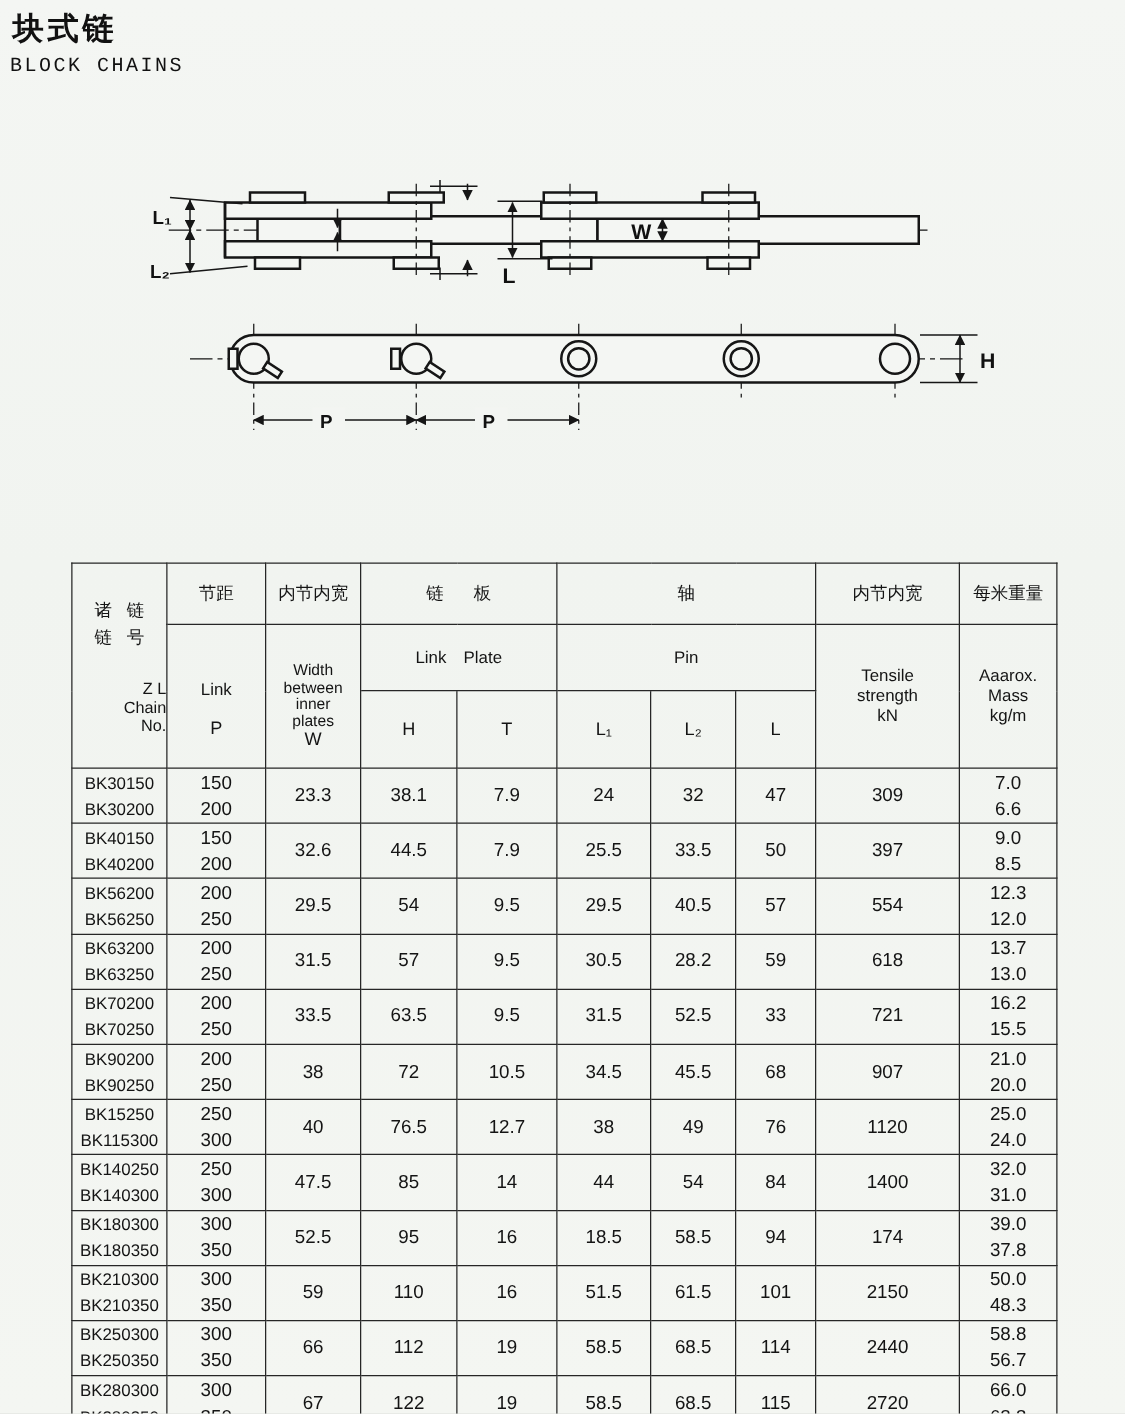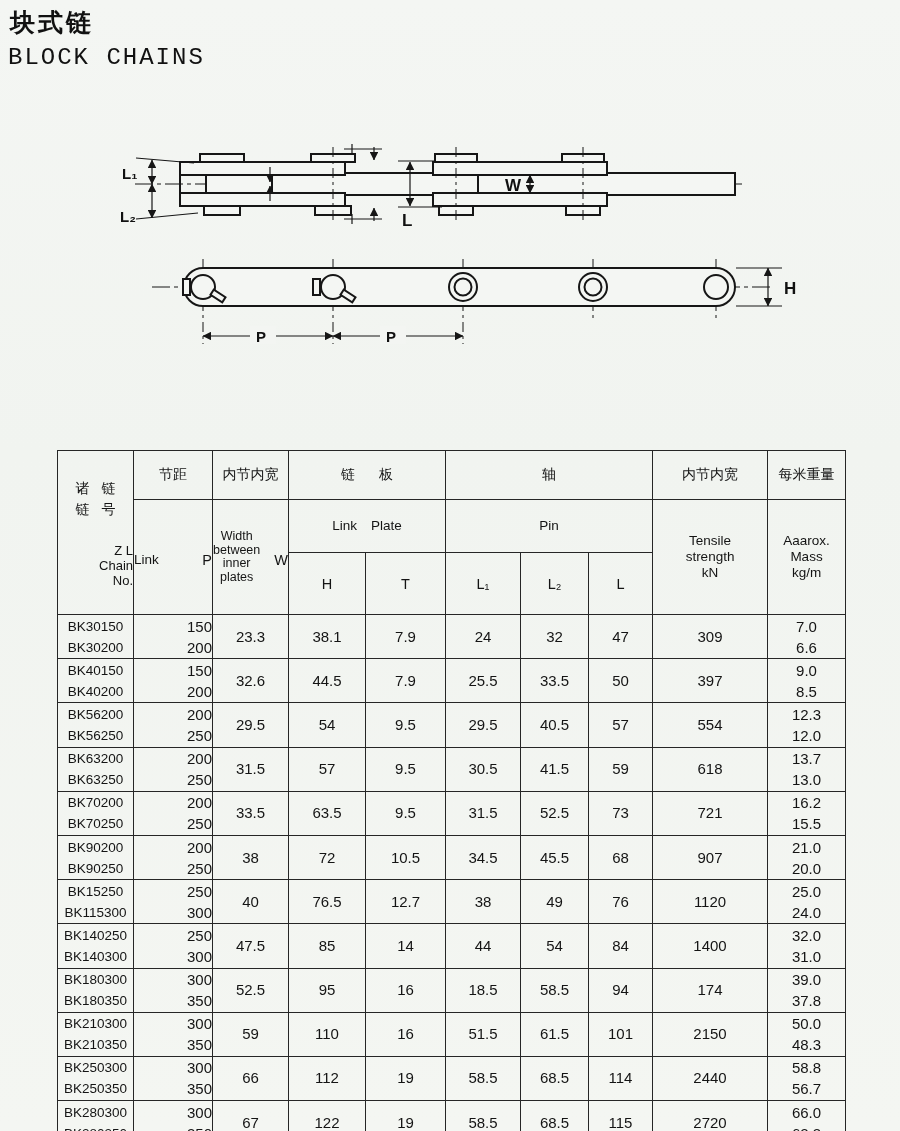--- a/index.html
+++ b/index.html
@@ -2,21 +2,21 @@
 <html><head>
 <meta charset="utf-8">
 <style>
   html,body{margin:0;padding:0;background:#d8dad7;}
   .page{
     position:relative;width:900px;height:1131px;margin:0 auto;
     background:linear-gradient(180deg,#f4f6f3 0%,#f1f4f0 40%,#f4f6f2 100%);
     font-family:"Liberation Sans","DejaVu Sans",sans-serif;color:#111;overflow:hidden;
   }
   .title-zh{position:absolute;left:10px;top:6px;font-size:25px;font-weight:bold;letter-spacing:3px;}
-  .title-en{position:absolute;left:8px;top:44px;font-size:24px;font-family:"Liberation Mono","DejaVu Sans Mono",monospace;letter-spacing:2px;}
+  .title-en{position:absolute;left:8px;top:44px;font-size:16px;font-family:"Liberation Mono","DejaVu Sans Mono",monospace;letter-spacing:2px;}
 
   svg.diagram{position:absolute;left:0;top:122px;width:900px;height:245px;}
   .obj{fill:none;stroke:#161616;stroke-width:2;}
   .objf{fill:#f4f6f3;stroke:#161616;stroke-width:2;}
   .dim{stroke:#161616;stroke-width:1.2;fill:none;}
   .cl{stroke:#161616;stroke-width:1;fill:none;stroke-dasharray:18 4 4 4;}
   .cl2{stroke:#161616;stroke-width:1;fill:none;stroke-dasharray:10 4 3 4;}
   .arr2{marker-start:url(#ah);marker-end:url(#ah);}
   .arrE{marker-end:url(#ah);}
   text.dlabel{font-family:"Liberation Sans","DejaVu Sans",sans-serif;font-weight:bold;font-size:15px;fill:#111;}
@@ -30,28 +30,28 @@
     border:1.5px solid #262626;font-weight:normal;text-align:center;
     vertical-align:middle;white-space:pre-line;padding:0;color:#141414;
   }
   .hr1 th{height:48px;font-size:14px;}
   .zh{word-spacing:6px;}
   .zh-wide{word-spacing:20px;}
   .hr2 th{font-size:13.5px;height:36px;line-height:16px;}
   .hr3 th{height:42px;font-size:14.5px;}
   .chain-th .zh-block{font-size:14px;line-height:21px;margin-bottom:7px;word-spacing:8px;}
   .chain-th .en-block{font-size:13px;line-height:15px;text-align:right;}
-  .stack{display:flex;flex-direction:row;justify-content:space-between;align-items:center;height:82px;box-sizing:border-box;padding:12px 0 7px;}
+  .stack{display:flex;flex-direction:column;justify-content:space-between;align-items:center;height:82px;box-sizing:border-box;padding:12px 0 7px;}
   .stack .mid{margin:auto 0;}
   .stack .small{font-size:12.5px;line-height:13.5px;margin:2px 0 auto;}
   .stack .sym{font-size:14.5px;}
   .wsp{word-spacing:10px;}
   tbody td{height:43.2px;font-size:15px;line-height:20px;}
   tbody td.c0{font-size:13.5px;line-height:21px;text-align:center;}
-  tbody td.c1{line-height:21px;text-align:right;}
+  tbody td.c1{line-height:21px;}
   tbody td.c9{line-height:21px;}
 </style>
 </head>
 <body>
 
 <div class="page">
 
   <div class="title-zh">块式链</div>
   <div class="title-en">BLOCK CHAINS</div>
 
@@ -271,37 +271,37 @@
         </tr>
         <tr>
           <td class="c0">BK63200
 BK63250</td>
           <td class="c1">200
 250</td>
           <td class="c2">31.5</td>
           <td class="c3">57</td>
           <td class="c4">9.5</td>
           <td class="c5">30.5</td>
-          <td class="c6">41.5</td>
+          <td class="c6">28.2</td>
           <td class="c7">59</td>
           <td class="c8">618</td>
           <td class="c9">13.7
 13.0</td>
         </tr>
         <tr>
           <td class="c0">BK70200
 BK70250</td>
           <td class="c1">200
 250</td>
           <td class="c2">33.5</td>
           <td class="c3">63.5</td>
           <td class="c4">9.5</td>
           <td class="c5">31.5</td>
           <td class="c6">52.5</td>
-          <td class="c7">73</td>
+          <td class="c7">33</td>
           <td class="c8">721</td>
           <td class="c9">16.2
 15.5</td>
         </tr>
         <tr>
           <td class="c0">BK90200
 BK90250</td>
           <td class="c1">200
 250</td>
           <td class="c2">38</td>

